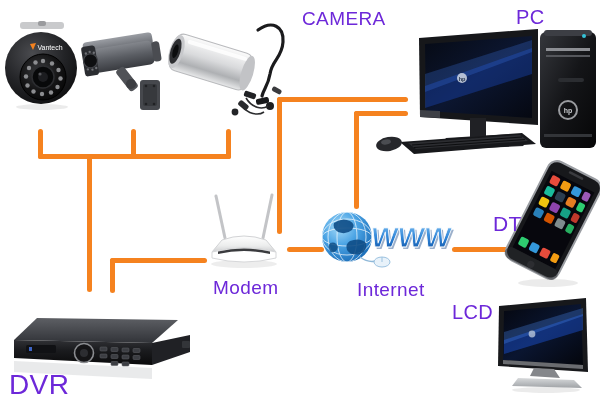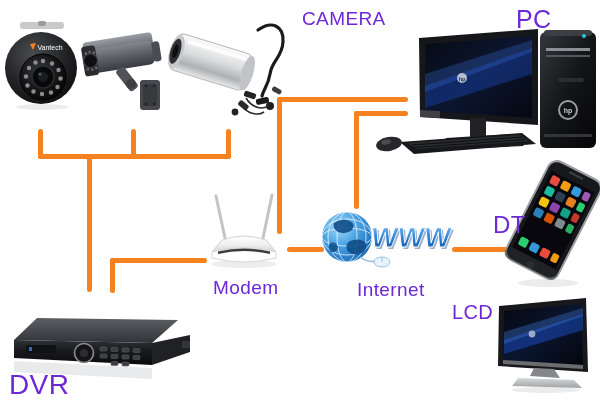--- a/index.html
+++ b/index.html
@@ -339,20 +339,20 @@
       <polygon points="14,36 93,12 93,20 14,48" fill="#4b8cf2" opacity=".3"></polygon>
       <circle cx="42" cy="38" r="3.4" fill="#b9c6da" opacity=".8"></circle>
       <polygon points="13,64 93,69 93,73 13,68" fill="#6a6c70"></polygon>
       <polygon points="44,72 64,73 70,82 40,80" fill="#85878b"></polygon>
       <polygon points="28,82 84,84 92,92 22,90" fill="url(#standG)"></polygon>
       <ellipse cx="56" cy="94" rx="34" ry="3" fill="#000" opacity=".08"></ellipse>
     </svg>
   </div>
 
   <div class="lbl" style="left:302px;top:9px;font-size:19px;">CAMERA</div>
-  <div class="lbl" style="left:516px;top:7px;font-size:25px;">PC</div>
+  <div class="lbl" style="left:516px;top:7px;font-size:20px;">PC</div>
   <div class="lbl" style="left:357px;top:280px;font-size:19px;">Internet</div>
   <div class="lbl" style="left:213px;top:278px;font-size:19px;">Modem</div>
-  <div class="lbl" style="left:493px;top:213px;font-size:24px;text-align:center;">DT</div>
+  <div class="lbl" style="left:493px;top:213px;font-size:21px;text-align:center;">DT</div>
   <div class="lbl" style="left:452px;top:302px;font-size:20px;">LCD</div>
   <div class="lbl" style="left:9px;top:371px;font-size:28px;">DVR</div>
 
 </div>
 
 </body></html>

